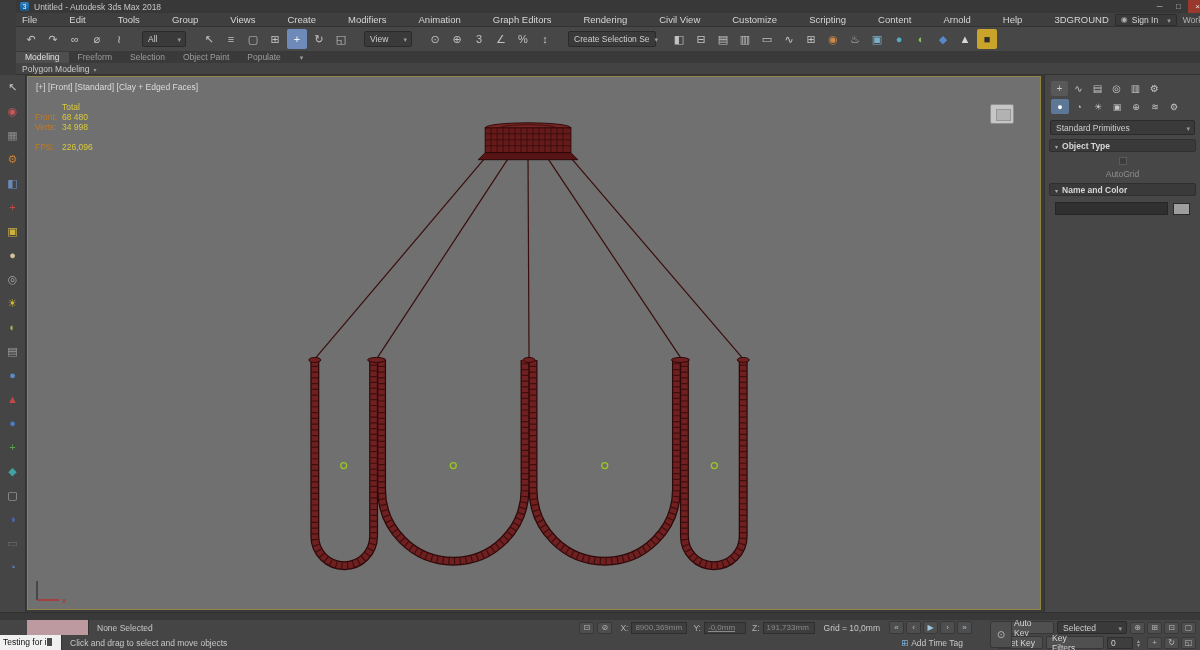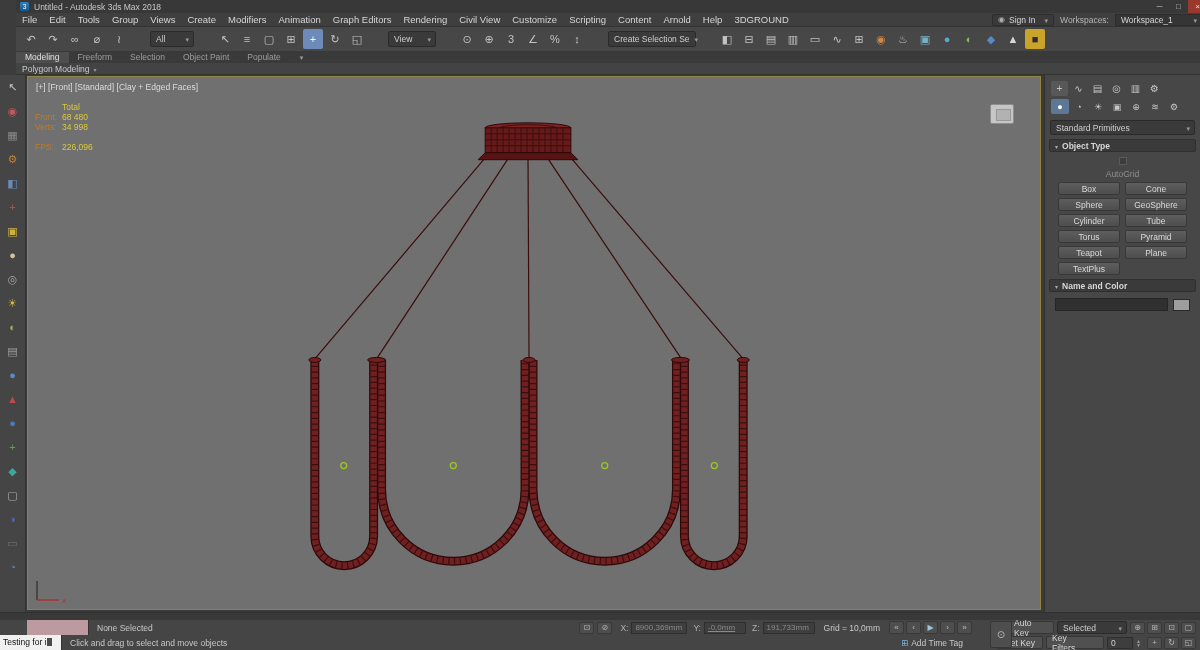--- a/index.html
+++ b/index.html
@@ -9,34 +9,34 @@
 
   
   .titlebar{top:0;height:13px;background:#383838;display:flex;align-items:center;color:#c6c6c6;font-size:8.5px;}
   .app-icon{width:9px;height:9px;background:linear-gradient(#2f83c4,#17578f);border-radius:2px;margin:0 5px 0 4px;color:#fff;font-size:6.5px;line-height:9px;text-align:center;}
   .win-controls{margin-left:auto;display:flex;height:13px;}
   .win-btn{width:19px;text-align:center;line-height:13px;font-size:8px;color:#c0c0c0;}
   .win-btn.close{background:#99382d;color:#f0e0e0;}
 
   
   .menubar{top:13px;height:14px;background:#3f3f3f;border-bottom:1px solid #323232;display:flex;align-items:center;color:#d6d6d6;font-size:9.5px;}
-  .menu-items{display:flex;height:14px;}
+  .menu-items{display:flex;height:14px;gap:20px;}
   .menu-item{padding:0 6px;line-height:14px;}
   .menu-right{margin-left:auto;display:flex;align-items:center;gap:6px;padding-right:4px;}
   .signin{display:flex;align-items:center;gap:4px;border:1px solid #2d2d2d;background:#3a3a3a;border-radius:2px;padding:0 5px;height:12px;font-size:8.5px;}
   .person-icon{color:#b0b0b0;font-size:8px;}
   .ws-label{color:#b4b4b4;font-size:8.5px;}
   .ws-dd{display:flex;align-items:center;justify-content:space-between;border:1px solid #2d2d2d;background:#353535;padding:0 5px;height:12px;min-width:88px;font-size:8.5px;}
 
   
   .maintoolbar{top:27px;height:25px;background:#474747;border-bottom:1px solid #393939;display:flex;align-items:center;padding-left:4px;}
   .tbgroup{display:flex;align-items:center;}
   .tbico{width:20px;height:20px;display:flex;align-items:center;justify-content:center;font-size:11px;color:var(--c,#c2c2c2);background:var(--bg,transparent);border-radius:2px;margin:0 1px;}
   .tbico.active{background:#6d8ab8;color:#f4f4f4;}
-  .dd{display:inline-flex;align-items:center;justify-content:space-between;background:#3a3a3a;border:1px solid #2a2a2a;height:16px;font-size:8.5px;color:#cfcfcf;padding:0 4px 0 5px;border-radius:2px;margin:0 20px;}
+  .dd{display:inline-flex;align-items:center;justify-content:space-between;background:#3a3a3a;border:1px solid #2a2a2a;height:16px;font-size:8.5px;color:#cfcfcf;padding:0 4px 0 5px;border-radius:2px;margin:0 12px;}
   .dd-caret::after{content:"▾";font-size:7px;color:#9a9a9a;margin-left:5px;}
 
   
   .ribbontabs{top:52px;height:11px;background:#3a3a3a;display:flex;align-items:flex-end;font-size:8.5px;color:#9d9d9d;}
   .rtabs{display:flex;}
   .rtab{padding:0 9px;line-height:11px;}
   .rtab.active{background:#4e4e4e;color:#e0e0e0;}
   .rmin{margin-left:10px;font-size:7px;color:#9a9a9a;line-height:11px;}
 
   .polybar{top:63px;height:12px;background:#434343;border-bottom:1px solid #333;display:flex;align-items:center;font-size:8.5px;color:#cbcbcb;padding-left:6px;gap:4px;}
@@ -491,34 +491,20 @@
       <span class="dd-caret"></span>
     </div>
     <div class="rollout">
       <span class="rarr"></span>
       <span>Object Type</span>
     </div>
     <div class="autogrid-row">
       <span class="cb"></span>
       <span class="ag-label">AutoGrid</span>
     </div>
-    <div class="ot-grid">
-
-    <div class="otbtn">Box</div>
-        <div class="otbtn">Cone</div>
-        <div class="otbtn">Sphere</div>
-        <div class="otbtn">GeoSphere</div>
-        <div class="otbtn">Cylinder</div>
-        <div class="otbtn">Tube</div>
-        <div class="otbtn">Torus</div>
-        <div class="otbtn">Pyramid</div>
-        <div class="otbtn">Teapot</div>
-        <div class="otbtn">Plane</div>
-        <div class="otbtn">TextPlus</div>
-      </div>
     <div class="rollout">
       <span class="rarr"></span>
       <span>Name and Color</span>
     </div>
     <div class="nc-row">
       <span class="nc-field"></span>
       <span class="nc-swatch"></span>
     </div>
   </div>
 </div>

